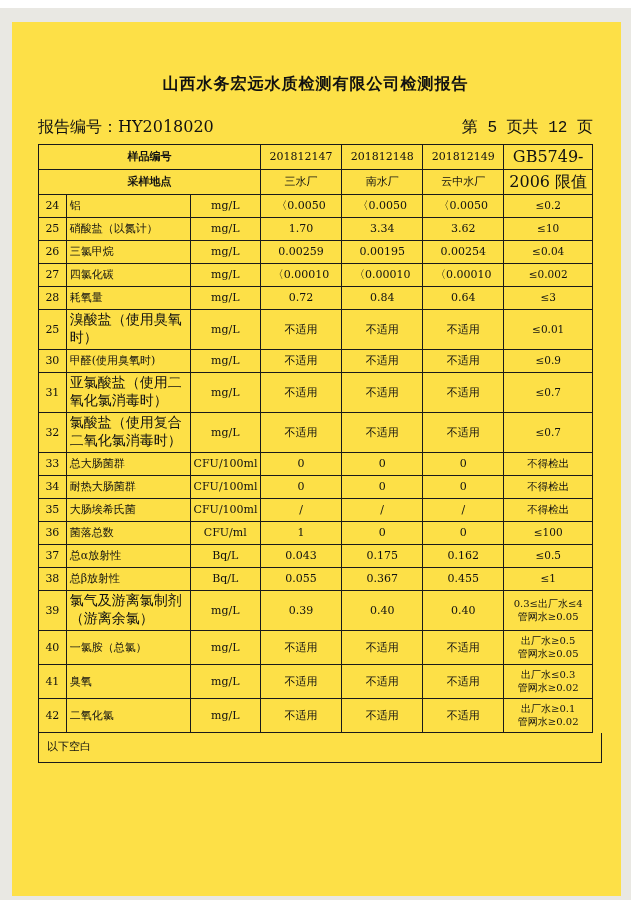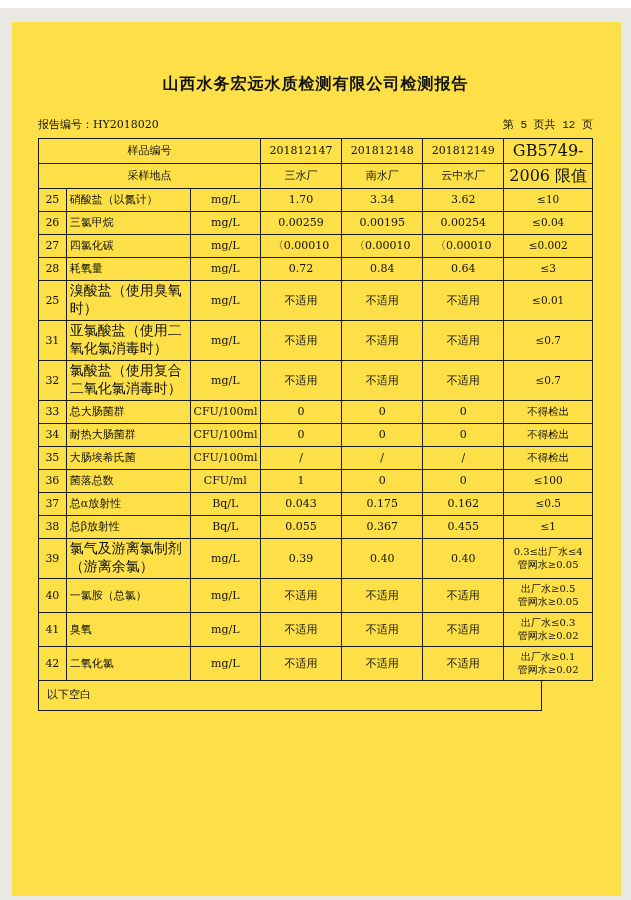--- a/index.html
+++ b/index.html
@@ -28,21 +28,21 @@
     font-weight: bold;
     letter-spacing: 1px;
     margin-top: 66px;
     font-family: "DejaVu Serif", serif;
   }
   .meta-row {
     display: flex;
     justify-content: space-between;
     align-items: baseline;
     margin: 22px 38px 6px 38px;
-    font-size: 11px;
+    font-size: 16px;
     font-family: "DejaVu Serif", serif;
   }
   .meta-left { white-space: nowrap; }
   .meta-right { white-space: nowrap; font-family: Liberation Mono, monospace; }
 
   table.report {
     border-collapse: collapse;
     margin: 0 38px;
     width: 555px;
     table-layout: fixed;
@@ -54,37 +54,37 @@
     padding: 2px 3px;
     vertical-align: middle;
     line-height: 1.25;
   }
   .c-no      { width: 26px;  text-align: center; }
   .c-item    { width: 116px; text-align: left; padding-left: 6px; }
   .c-unit    { width: 66px;  text-align: center; }
   .c-val     { width: 76px;  text-align: center; }
   .c-limit   { width: 83px;  text-align: center; font-size: 10.5px; }
 
-  .hdr-label { text-align: center; font-weight: normal; margin-left: 44px; }
+  .hdr-label { text-align: center; font-weight: bold; margin-left: 44px; }
   .hdr-sample { text-align: center; margin-left: 44px; }
   .limit-cell-1, .limit-cell-2 { text-align: center; font-size: 16px; }
   .tall { height: 34px; }
   .row-h { height: 23px; }
   .two-line { font-size: 14px; line-height: 1.2; font-family: Liberation Mono, monospace; }
   .limit-small { font-size: 10px; line-height: 1.25; }
   .blank-note {
     border: 1px solid #1a1a1a;
     border-top: none;
     margin: 0 38px;
     height: 30px;
     font-size: 11px;
     font-family: "DejaVu Serif", serif;
     padding: 6px 0 0 8px;
     box-sizing: border-box;
-    width: 504px;
+    width: 564px;
   }
   .scan-edge-top, .scan-edge-left, .scan-edge-right, .scan-edge-bottom {
     position: absolute;
     background: #e9e8e3;
   }
   .scan-edge-top { left:0; top:0; width:631px; height:14px; }
   .scan-edge-bottom { left:0; bottom:0; width:631px; height:12px; }
   .scan-edge-left { left:0; top:0; width:12px; height:900px; }
   .scan-edge-right { right:0; top:0; width:10px; height:900px; }
 </style>
@@ -123,20 +123,29 @@
           <td class="limit-cell-1">GB5749-</td>
         </tr>
         <tr>
           <td class="hdr-label" colspan="3">采样地点</td>
           <td class="hdr-sample">三水厂</td>
           <td class="hdr-sample">南水厂</td>
           <td class="hdr-sample">云中水厂</td>
           <td class="limit-cell-2">2006 限值</td>
         </tr>
         <tr class="row-h">
+          <td class="c-no">24</td>
+          <td class="c-item">铝</td>
+          <td class="c-unit">mg/L</td>
+          <td class="c-val">〈0.0050</td>
+          <td class="c-val">〈0.0050</td>
+          <td class="c-val">〈0.0050</td>
+          <td class="c-limit">≤0.2</td>
+        </tr>
+        <tr class="row-h">
           <td class="c-no">25</td>
           <td class="c-item">硝酸盐（以氮计）</td>
           <td class="c-unit">mg/L</td>
           <td class="c-val">1.70</td>
           <td class="c-val">3.34</td>
           <td class="c-val">3.62</td>
           <td class="c-limit">≤10</td>
         </tr>
         <tr class="row-h">
           <td class="c-no">26</td>
@@ -166,20 +175,29 @@
           <td class="c-limit">≤3</td>
         </tr>
         <tr class="tall">
           <td class="c-no">25</td>
           <td class="c-item two-line">溴酸盐（使用臭氧时）</td>
           <td class="c-unit">mg/L</td>
           <td class="c-val">不适用</td>
           <td class="c-val">不适用</td>
           <td class="c-val">不适用</td>
           <td class="c-limit">≤0.01</td>
+        </tr>
+        <tr class="row-h">
+          <td class="c-no">30</td>
+          <td class="c-item">甲醛(使用臭氧时)</td>
+          <td class="c-unit">mg/L</td>
+          <td class="c-val">不适用</td>
+          <td class="c-val">不适用</td>
+          <td class="c-val">不适用</td>
+          <td class="c-limit">≤0.9</td>
         </tr>
         <tr class="tall">
           <td class="c-no">31</td>
           <td class="c-item two-line">亚氯酸盐（使用二氧化氯消毒时）</td>
           <td class="c-unit">mg/L</td>
           <td class="c-val">不适用</td>
           <td class="c-val">不适用</td>
           <td class="c-val">不适用</td>
           <td class="c-limit">≤0.7</td>
         </tr>

